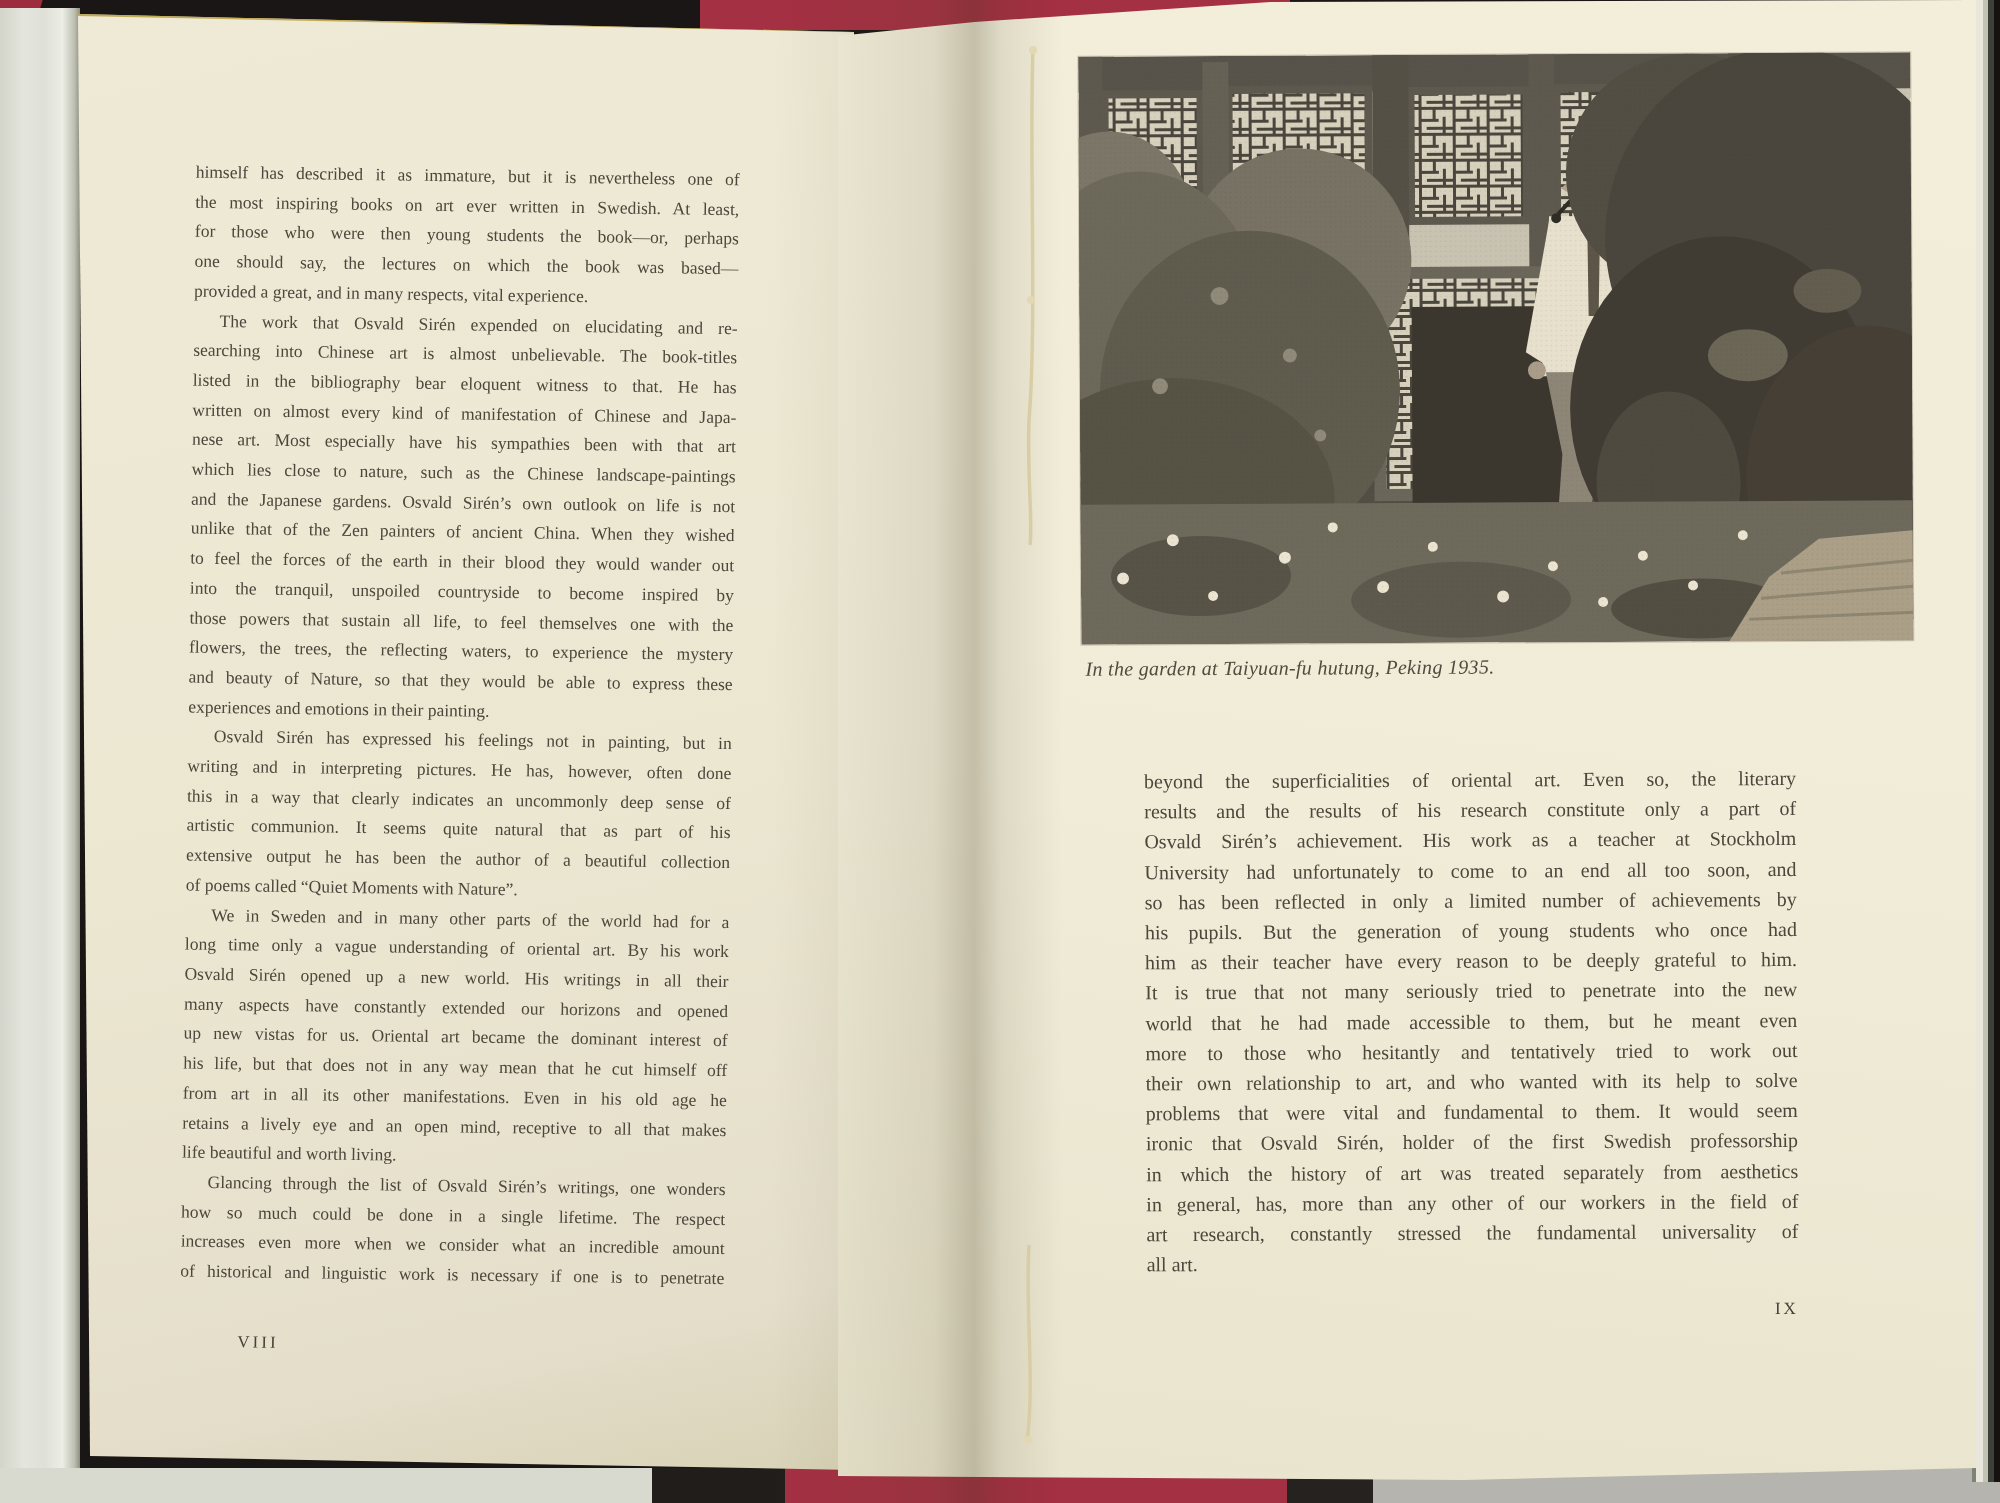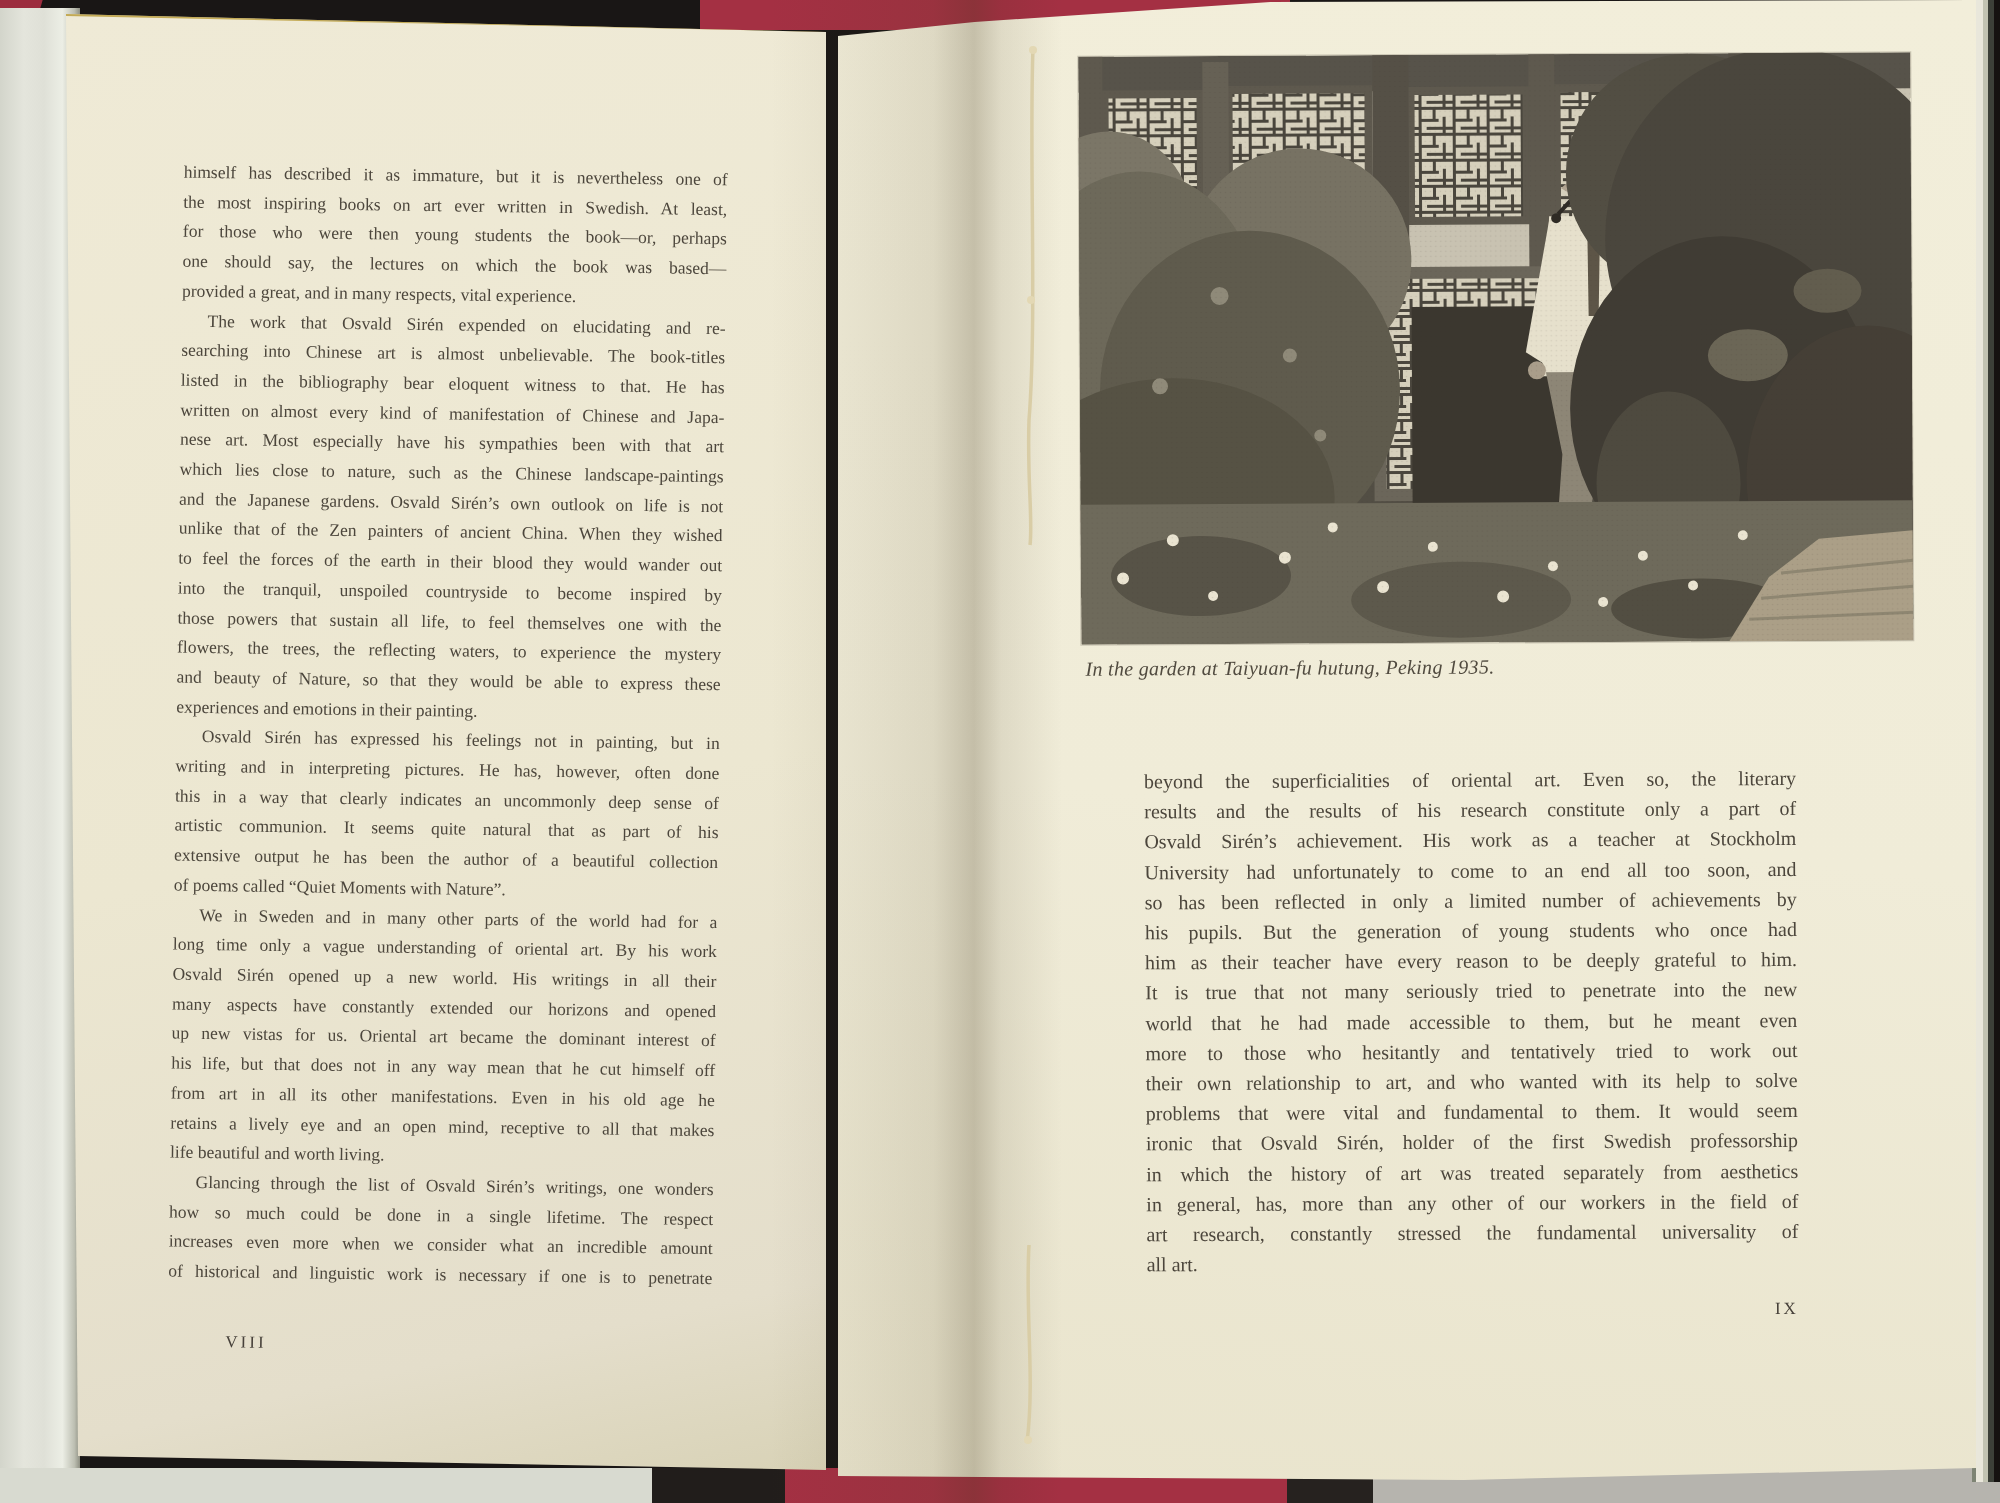--- a/index.html
+++ b/index.html
@@ -17,23 +17,23 @@
   .bb-black1{left:652px;width:133px;background:#211d1b;}
   .bb-red{left:785px;width:502px;background:#a43043;}
   .bb-black2{left:1287px;width:86px;background:#26221f;}
   .bb-gray{left:1373px;width:627px;background:#b6b4ae;}
   .left-cloth{position:absolute;left:0;top:8px;width:80px;height:1495px;
     background:linear-gradient(to right,#d3d5cb 0%,#e4e5dc 30%,#dfe0d7 55%,#eceee5 78%,#bdbfb2 93%,#8e8f82 100%);}
   .fore-edge{position:absolute;left:1972px;top:0;width:28px;height:1482px;
     background:linear-gradient(to right,#7e8474 0 4px,#e9e7db 4px 11px,#c2c3b2 11px 16px,#3c4038 16px 22px,#151210 22px 28px);}
   
   .page{position:absolute;}
-  .left-page{left:66px;top:8px;width:760px;height:1468px;
+  .left-page{left:78px;top:8px;width:760px;height:1468px;
     background:linear-gradient(168deg,#efead6 0%,#ece7d1 55%,#e4decb 88%,#d8d2b6 100%);
-    clip-path:polygon(0 6px,100% 24px,100% 1462px,12px 1448px);}
+    clip-path:polygon(0 6px,100% 24px,100% 1462px,12px 1448px);padding-left:16px;}
   .lp-topline{position:absolute;left:0;top:5px;width:100%;height:3px;background:#b89a35;
     transform:rotate(1.2deg);transform-origin:left top;opacity:.8;}
   .lp-inner{position:absolute;left:0;top:0;width:100%;height:100%;
     transform:rotate(0.8deg);transform-origin:0 0;}
   .right-page{left:838px;top:0;width:1138px;height:1482px;
     background:linear-gradient(186deg,#f2eeda 0%,#f0ecd8 55%,#e9e4cd 100%);
     clip-path:polygon(0 36px,12% 22px,38% 2px,100% 0,100% 1468px,55% 1480px,0 1476px);}
   .rp-inner{position:absolute;left:0;top:0;width:100%;height:100%;
     transform:rotate(-0.3deg);transform-origin:right top;}
   

